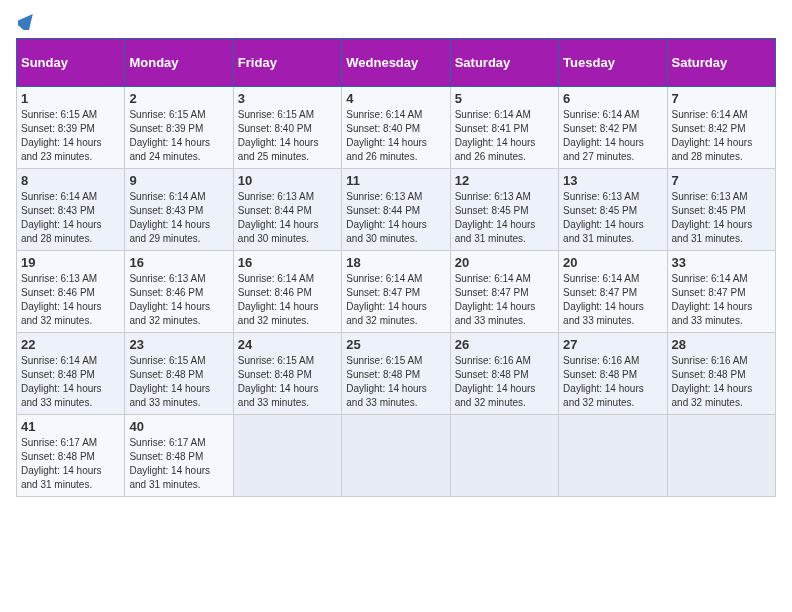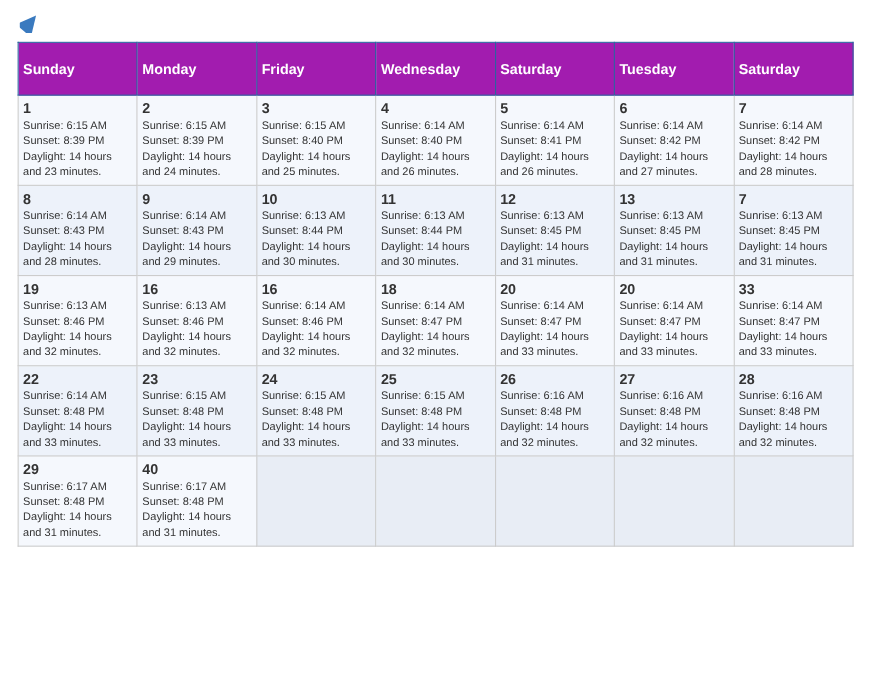--- a/index.html
+++ b/index.html
@@ -241,21 +241,21 @@
           <span class="day-number">27</span>
           <div class="day-info">Sunrise: 6:16 AM<br>Sunset: 8:48 PM<br>Daylight: 14 hours and 32 minutes.</div>
         </td>
         <td>
           <span class="day-number">28</span>
           <div class="day-info">Sunrise: 6:16 AM<br>Sunset: 8:48 PM<br>Daylight: 14 hours and 32 minutes.</div>
         </td>
       </tr>
       <tr>
         <td>
-          <span class="day-number">29</span>
+          <span class="day-number">41</span>
           <div class="day-info">Sunrise: 6:17 AM<br>Sunset: 8:48 PM<br>Daylight: 14 hours and 31 minutes.</div>
         </td>
         <td>
           <span class="day-number">40</span>
           <div class="day-info">Sunrise: 6:17 AM<br>Sunset: 8:48 PM<br>Daylight: 14 hours and 31 minutes.</div>
         </td>
         <td class="empty-cell"></td>
         <td class="empty-cell"></td>
         <td class="empty-cell"></td>
         <td class="empty-cell"></td>

